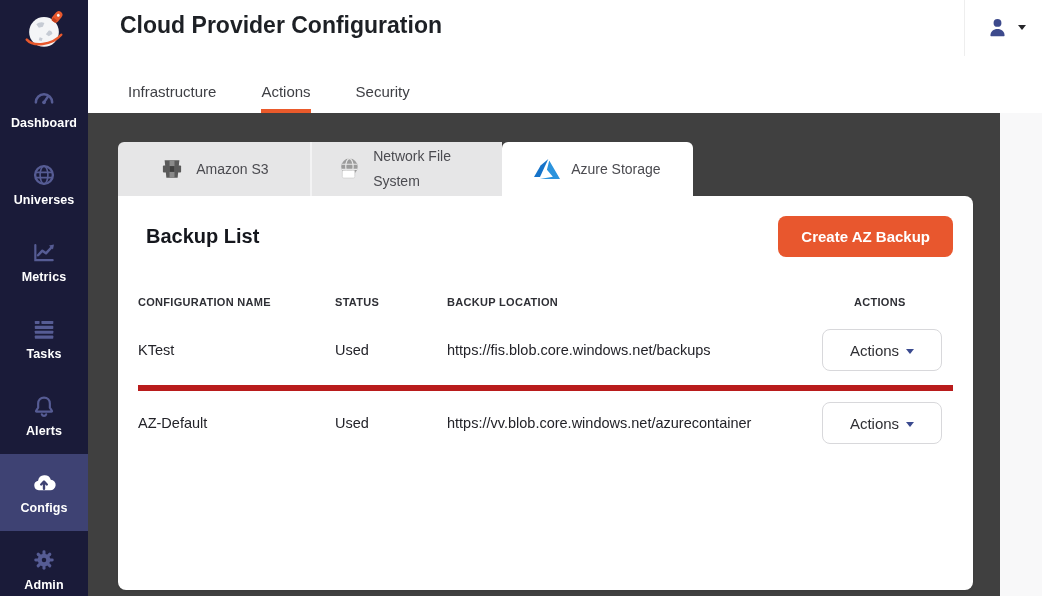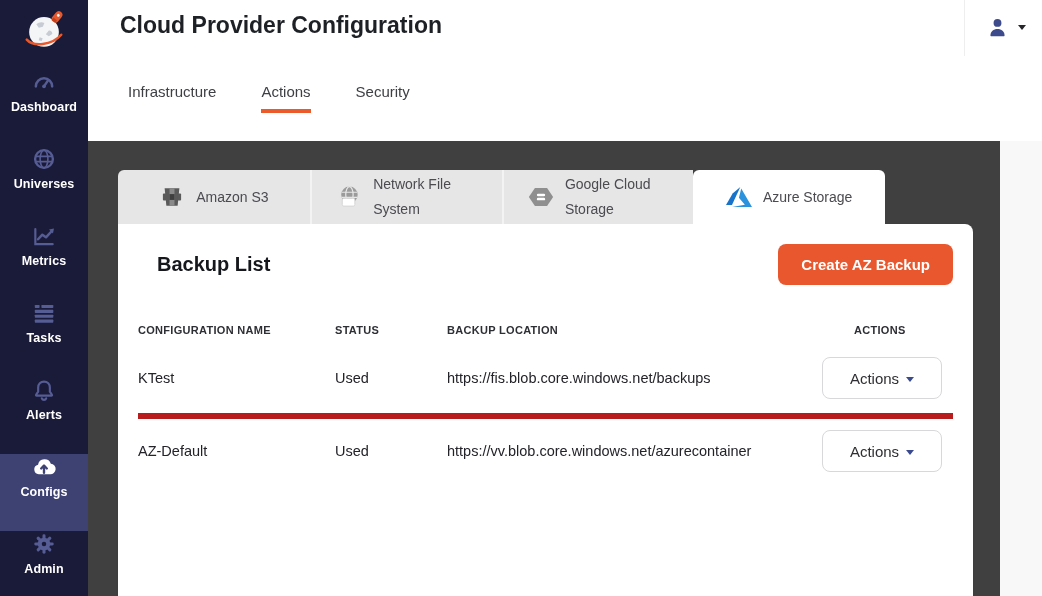--- a/index.html
+++ b/index.html
@@ -5,27 +5,27 @@
   * { margin:0; padding:0; box-sizing:border-box; }
   html,body { width:1042px; height:596px; overflow:hidden; background:#fff;
               font-family:"Liberation Sans","DejaVu Sans",sans-serif; }
   .app { display:flex; width:1042px; height:596px; }
 
   
   .sidebar { width:88px; height:596px; background:#1a1b39; flex:0 0 88px; overflow:hidden; }
   .logo { width:46px; height:46px; margin:7px auto 0; cursor:pointer; }
   .nav { margin-top:16px; }
   .nav-item { height:77px; display:flex; flex-direction:column; align-items:center;
-              gap:5px; cursor:pointer; color:#565c94; }
+              justify-content:center; gap:5px; cursor:pointer; color:#565c94; }
   .nav-item.active { background:#3e4273; color:#fff; }
   .nav-icon { width:26px; height:26px; display:block; }
   .nav-label { font-size:12.5px; font-weight:700; color:#fff; letter-spacing:.1px; }
 
   
-  .main { flex:1; display:flex; flex-direction:column;gap:28px; }
+  .main { flex:1; display:flex; flex-direction:column; }
   .topbar { position:relative; height:113px; background:#fff; }
   .page-title { position:absolute; left:32px; top:12px; font-size:23px; font-weight:700; color:#1d2025; }
   .top-tabs { position:absolute; left:40px; bottom:0; display:flex; gap:45px;text-align:center; }
   .top-tab { font-size:15px; color:#3f4045; padding-bottom:13px; cursor:pointer; }
   .top-tab.active { border-bottom:4px solid #ea5a2b; padding-bottom:9px; }
   .user-divider { position:absolute; top:0; right:77px; height:56px; border-left:1px solid #eeeeee; }
   .user-menu { position:absolute; top:16px; right:16px; display:flex; align-items:center; gap:9px; cursor:pointer; }
   .caret { width:0; height:0; border-left:4.5px solid transparent; border-right:4.5px solid transparent;
            border-top:5.5px solid #26262a; }
 
@@ -39,21 +39,21 @@
           background:#e6e6e7; cursor:pointer; }
   .ptab + .ptab { border-left:2px solid #f3f3f4; }
   .ptab:first-child { border-radius:6px 0 0 0; }
   .ptab.active { background:#fff; border-radius:6px 6px 0 0; border-left:none; }
   .ptab-icon { width:26px; height:26px; flex:0 0 26px; }
   .ptab-label { font-size:14px; line-height:25px; color:#4b4b50; max-width:104px; }
 
   .card { width:855px; height:394px; background:#fff; border-radius:0 8px 8px 8px;
           box-shadow:0 1px 3px rgba(0,0,0,.07); padding:0 20px; }
   .card-head { display:flex; align-items:center; justify-content:space-between; padding-top:20px; }
-  .panel-heading { font-size:20px; font-weight:700; color:#15171d; margin-left:19px; }
+  .panel-heading { font-size:20px; font-weight:700; color:#15171d; margin-left:8px; }
   .create-btn { background:#e8572e; color:#fff; font-weight:700; font-size:15px; border:none;
                 border-radius:8px; height:41px; padding:0 23px; cursor:pointer;
                 font-family:"Liberation Sans","DejaVu Sans",sans-serif; }
 
   .table { margin-top:32px; }
   .trow { display:grid; grid-template-columns:197px 112px 1fr 131px; align-items:center; }
   .thead { height:26px; }
   .th { font-size:11px; font-weight:700; color:#2e2f35; letter-spacing:.3px; }
   .th-actions { padding-left:32px; }
   .tbody .trow { height:70px; }
@@ -197,28 +197,20 @@
           <div class="ptab">
             <svg class="ptab-icon" viewBox="0 0 24 24">
               <circle cx="12.4" cy="10" r="7.6" fill="#9b9b9b"></circle>
               <ellipse cx="12.4" cy="10" rx="3.4" ry="7.6" fill="none" stroke="#e8e8e8" stroke-width="1.1"></ellipse>
               <path d="M5.2 7.6h14.4M5.2 12.4h14.4" stroke="#e8e8e8" stroke-width="1.1"></path>
               <rect x="5.8" y="13.2" width="11.6" height="7.2" rx="1.4" fill="#ffffff" stroke="#d2d2d2" stroke-width="0.8"></rect>
             </svg>
             <span class="ptab-label">Network File System</span>
           </div>
 
-          <div class="ptab">
-            <svg class="ptab-icon" viewBox="0 0 24 24">
-              <polygon points="6.4,3.6 17.6,3.6 23.2,12 17.6,20.4 6.4,20.4 0.8,12" fill="#8f8f8f"></polygon>
-              <rect x="8.2" y="8.9" width="7.6" height="2.3" rx="1.1" fill="#ffffff"></rect>
-              <rect x="8.2" y="12.8" width="7.6" height="2.3" rx="1.1" fill="#ffffff"></rect>
-            </svg>
-            <span class="ptab-label">Google Cloud Storage</span>
-          </div>
 
           <div class="ptab active">
             <svg class="ptab-icon" viewBox="0 0 24 24">
               <path fill="#2b93dd" d="M14.05 4.2 24 21.3 H5.5 l11.9 -2.05 -5.45 -6.5 z"></path>
               <path fill="#1673c9" d="M13.2 2.7 6.1 8.7 0 19.3 h5.5 z"></path>
             </svg>
             <span class="ptab-label">Azure Storage</span>
           </div>
 
         </div>

